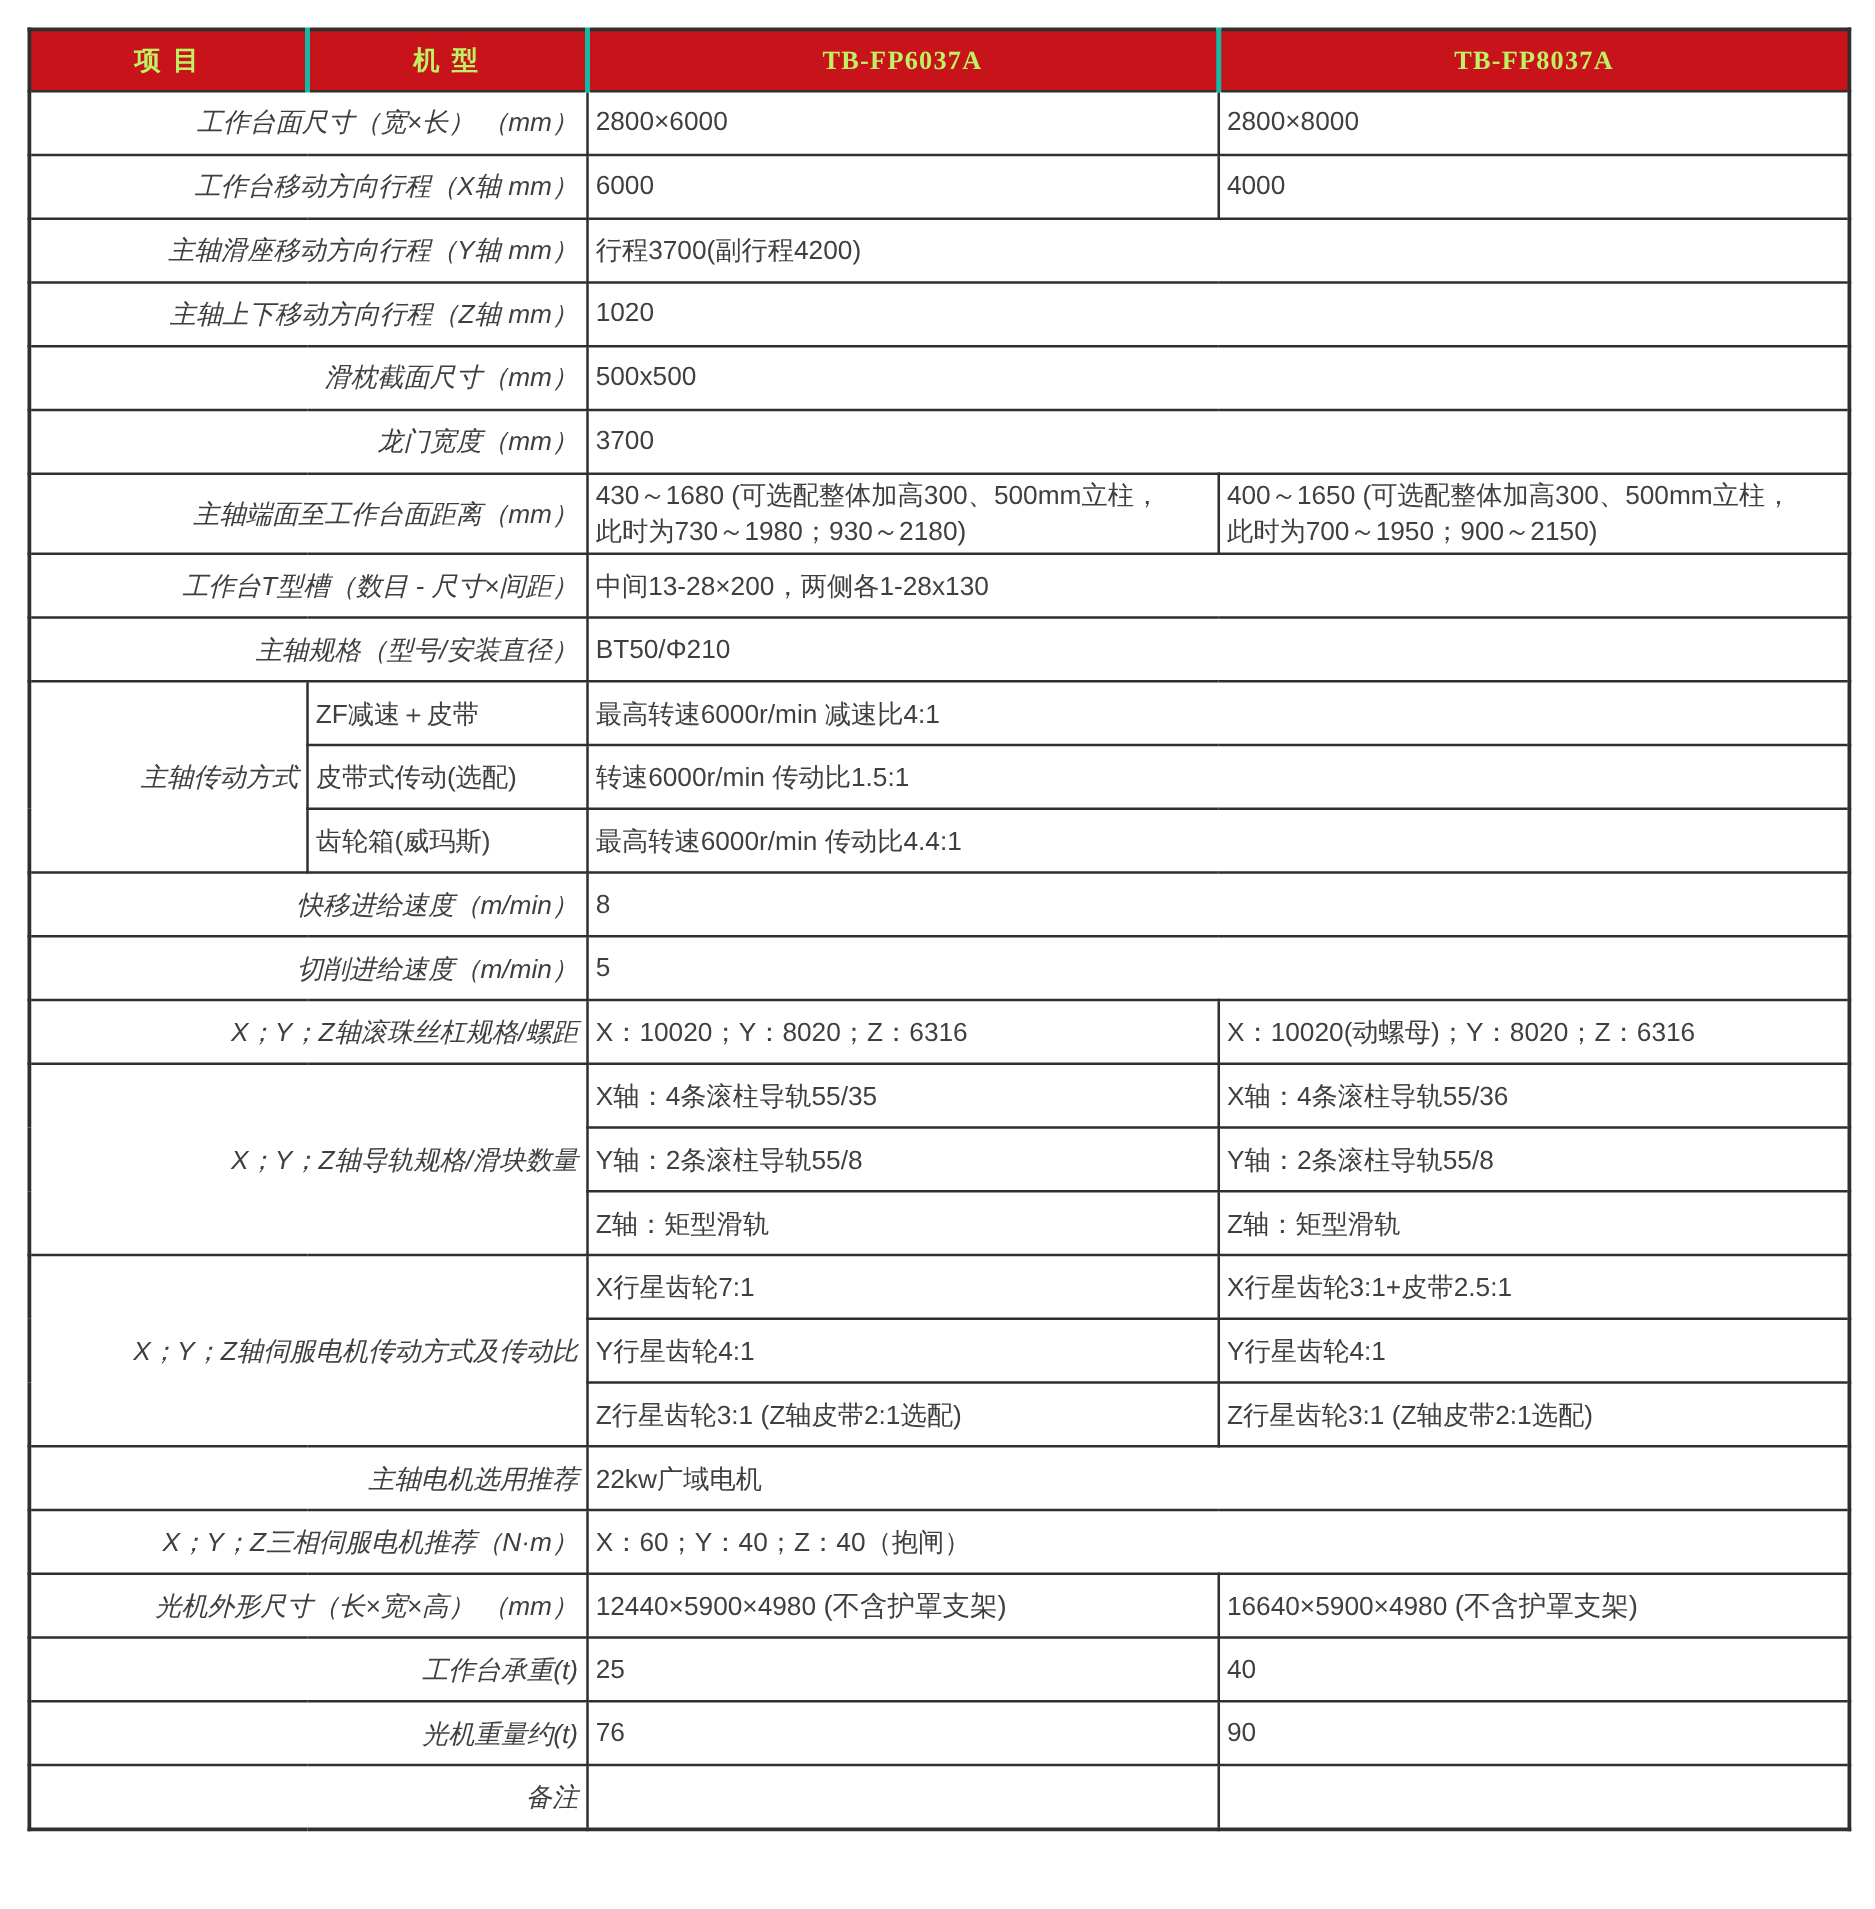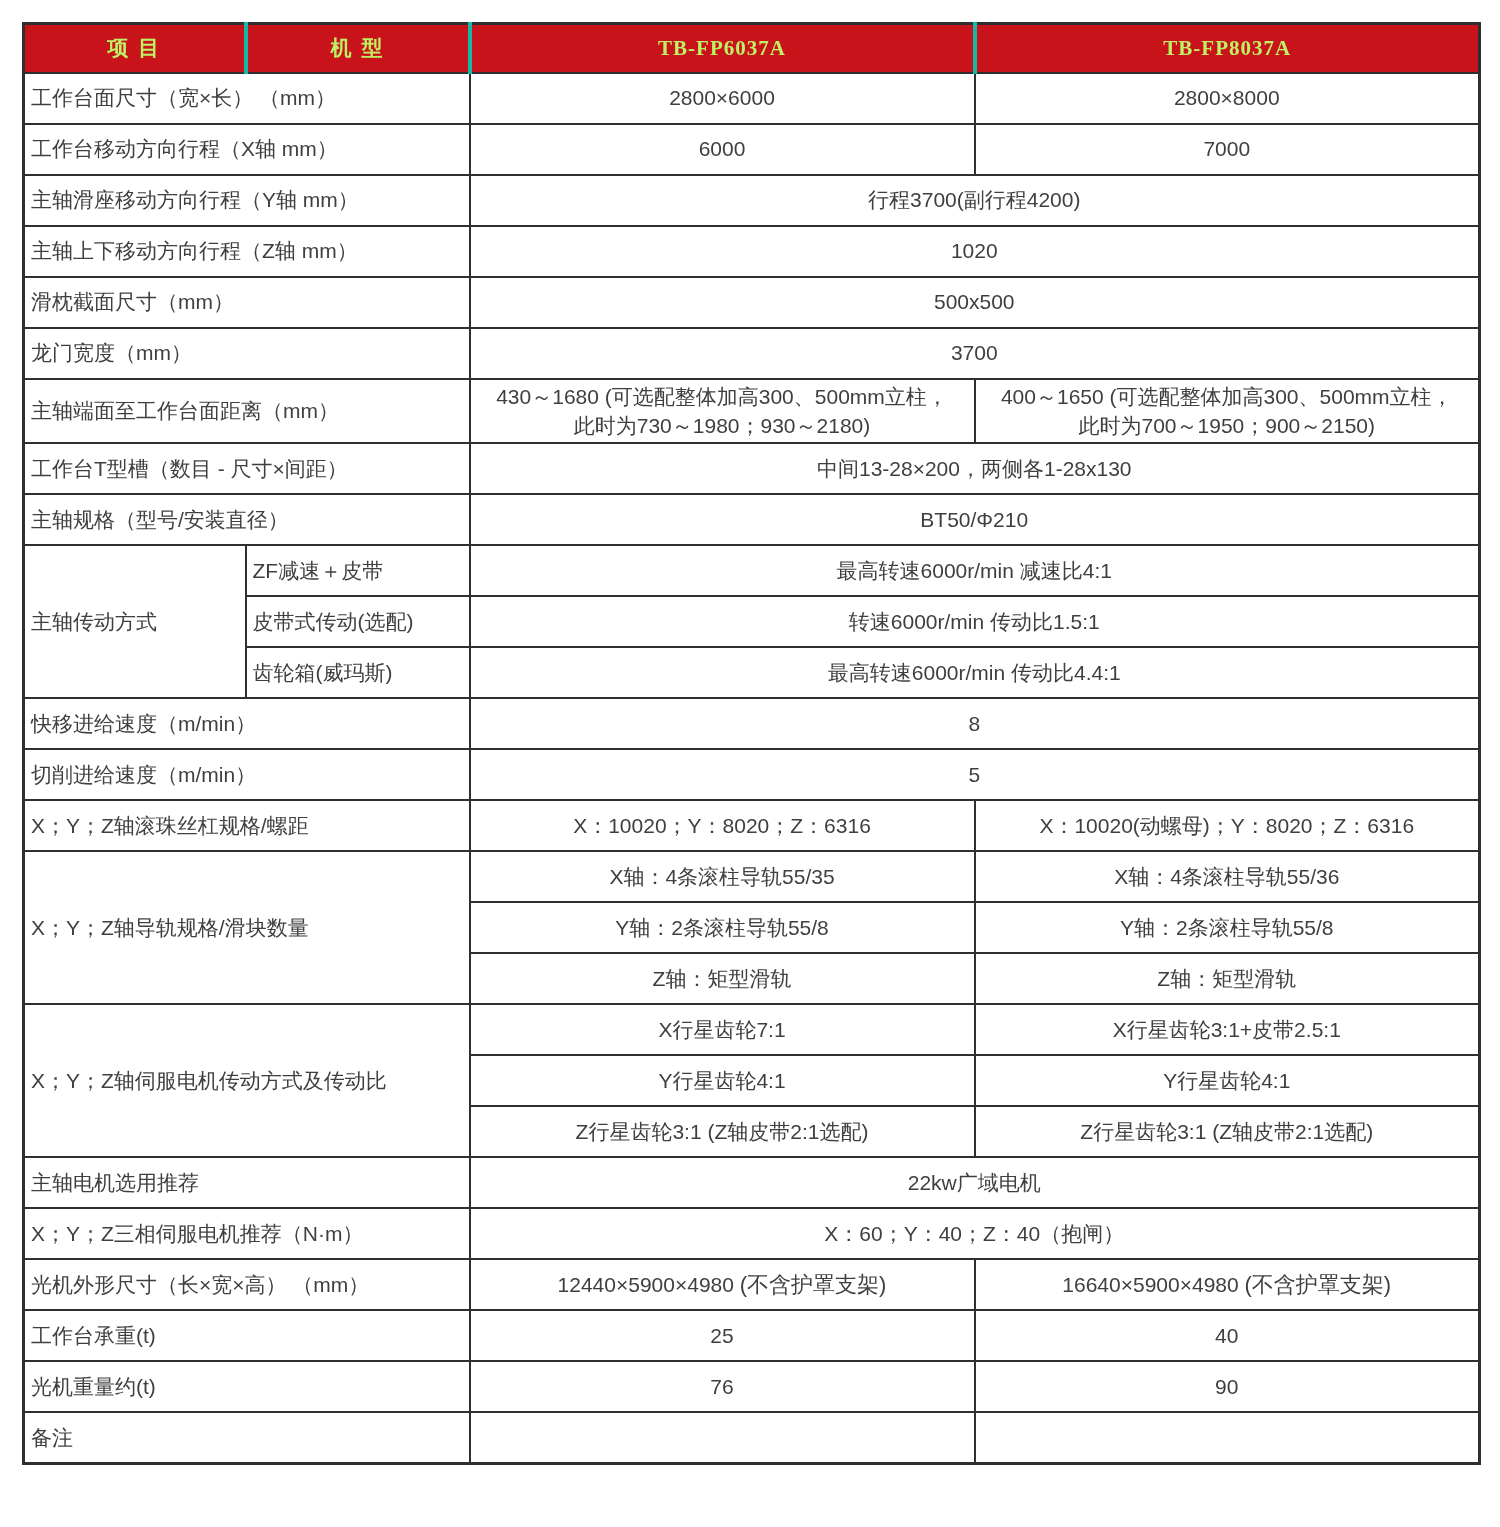--- a/index.html
+++ b/index.html
@@ -37,23 +37,23 @@
     font-weight:bold;
     height:49px;
   }
   .spec thead th + th{ border-left:4px solid #14b8a6; }
   .hdr-cn{ font-size:28px; letter-spacing:2px; }
   .hdr-model{
     font-family:"Liberation Serif","DejaVu Serif",serif;
     font-size:27px; letter-spacing:1px;
   }
   
-  .lbl{ text-align:left; padding-left:13px; }
+  .lbl{ text-align:right; padding-left:13px;font-style:italic; }
   .sub{ text-align:left; padding-left:26px; }
-  .val{ text-align:center; }
+  .val{ }
   .small{ font-size:18px; line-height:1.4; padding:2px 4px;margin-left:16px; }
   .small span{ display:block; }
   .note{ font-size:22px; }
 </style>
 </head>
 <body>
 
 <table class="spec">
   <colgroup>
     <col style="width:222px">
@@ -71,21 +71,21 @@
   </thead>
   <tbody>
     <tr>
       <td class="lbl" colspan="2">工作台面尺寸（宽×长） （mm）</td>
       <td class="val">2800×6000</td>
       <td class="val">2800×8000</td>
     </tr>
     <tr>
       <td class="lbl" colspan="2">工作台移动方向行程（X轴 mm）</td>
       <td class="val">6000</td>
-      <td class="val">7000</td>
+      <td class="val">4000</td>
     </tr>
     <tr>
       <td class="lbl" colspan="2">主轴滑座移动方向行程（Y轴 mm）</td>
       <td class="val" colspan="2">行程3700(副行程4200)</td>
     </tr>
     <tr>
       <td class="lbl" colspan="2">主轴上下移动方向行程（Z轴 mm）</td>
       <td class="val" colspan="2">1020</td>
     </tr>
     <tr>

